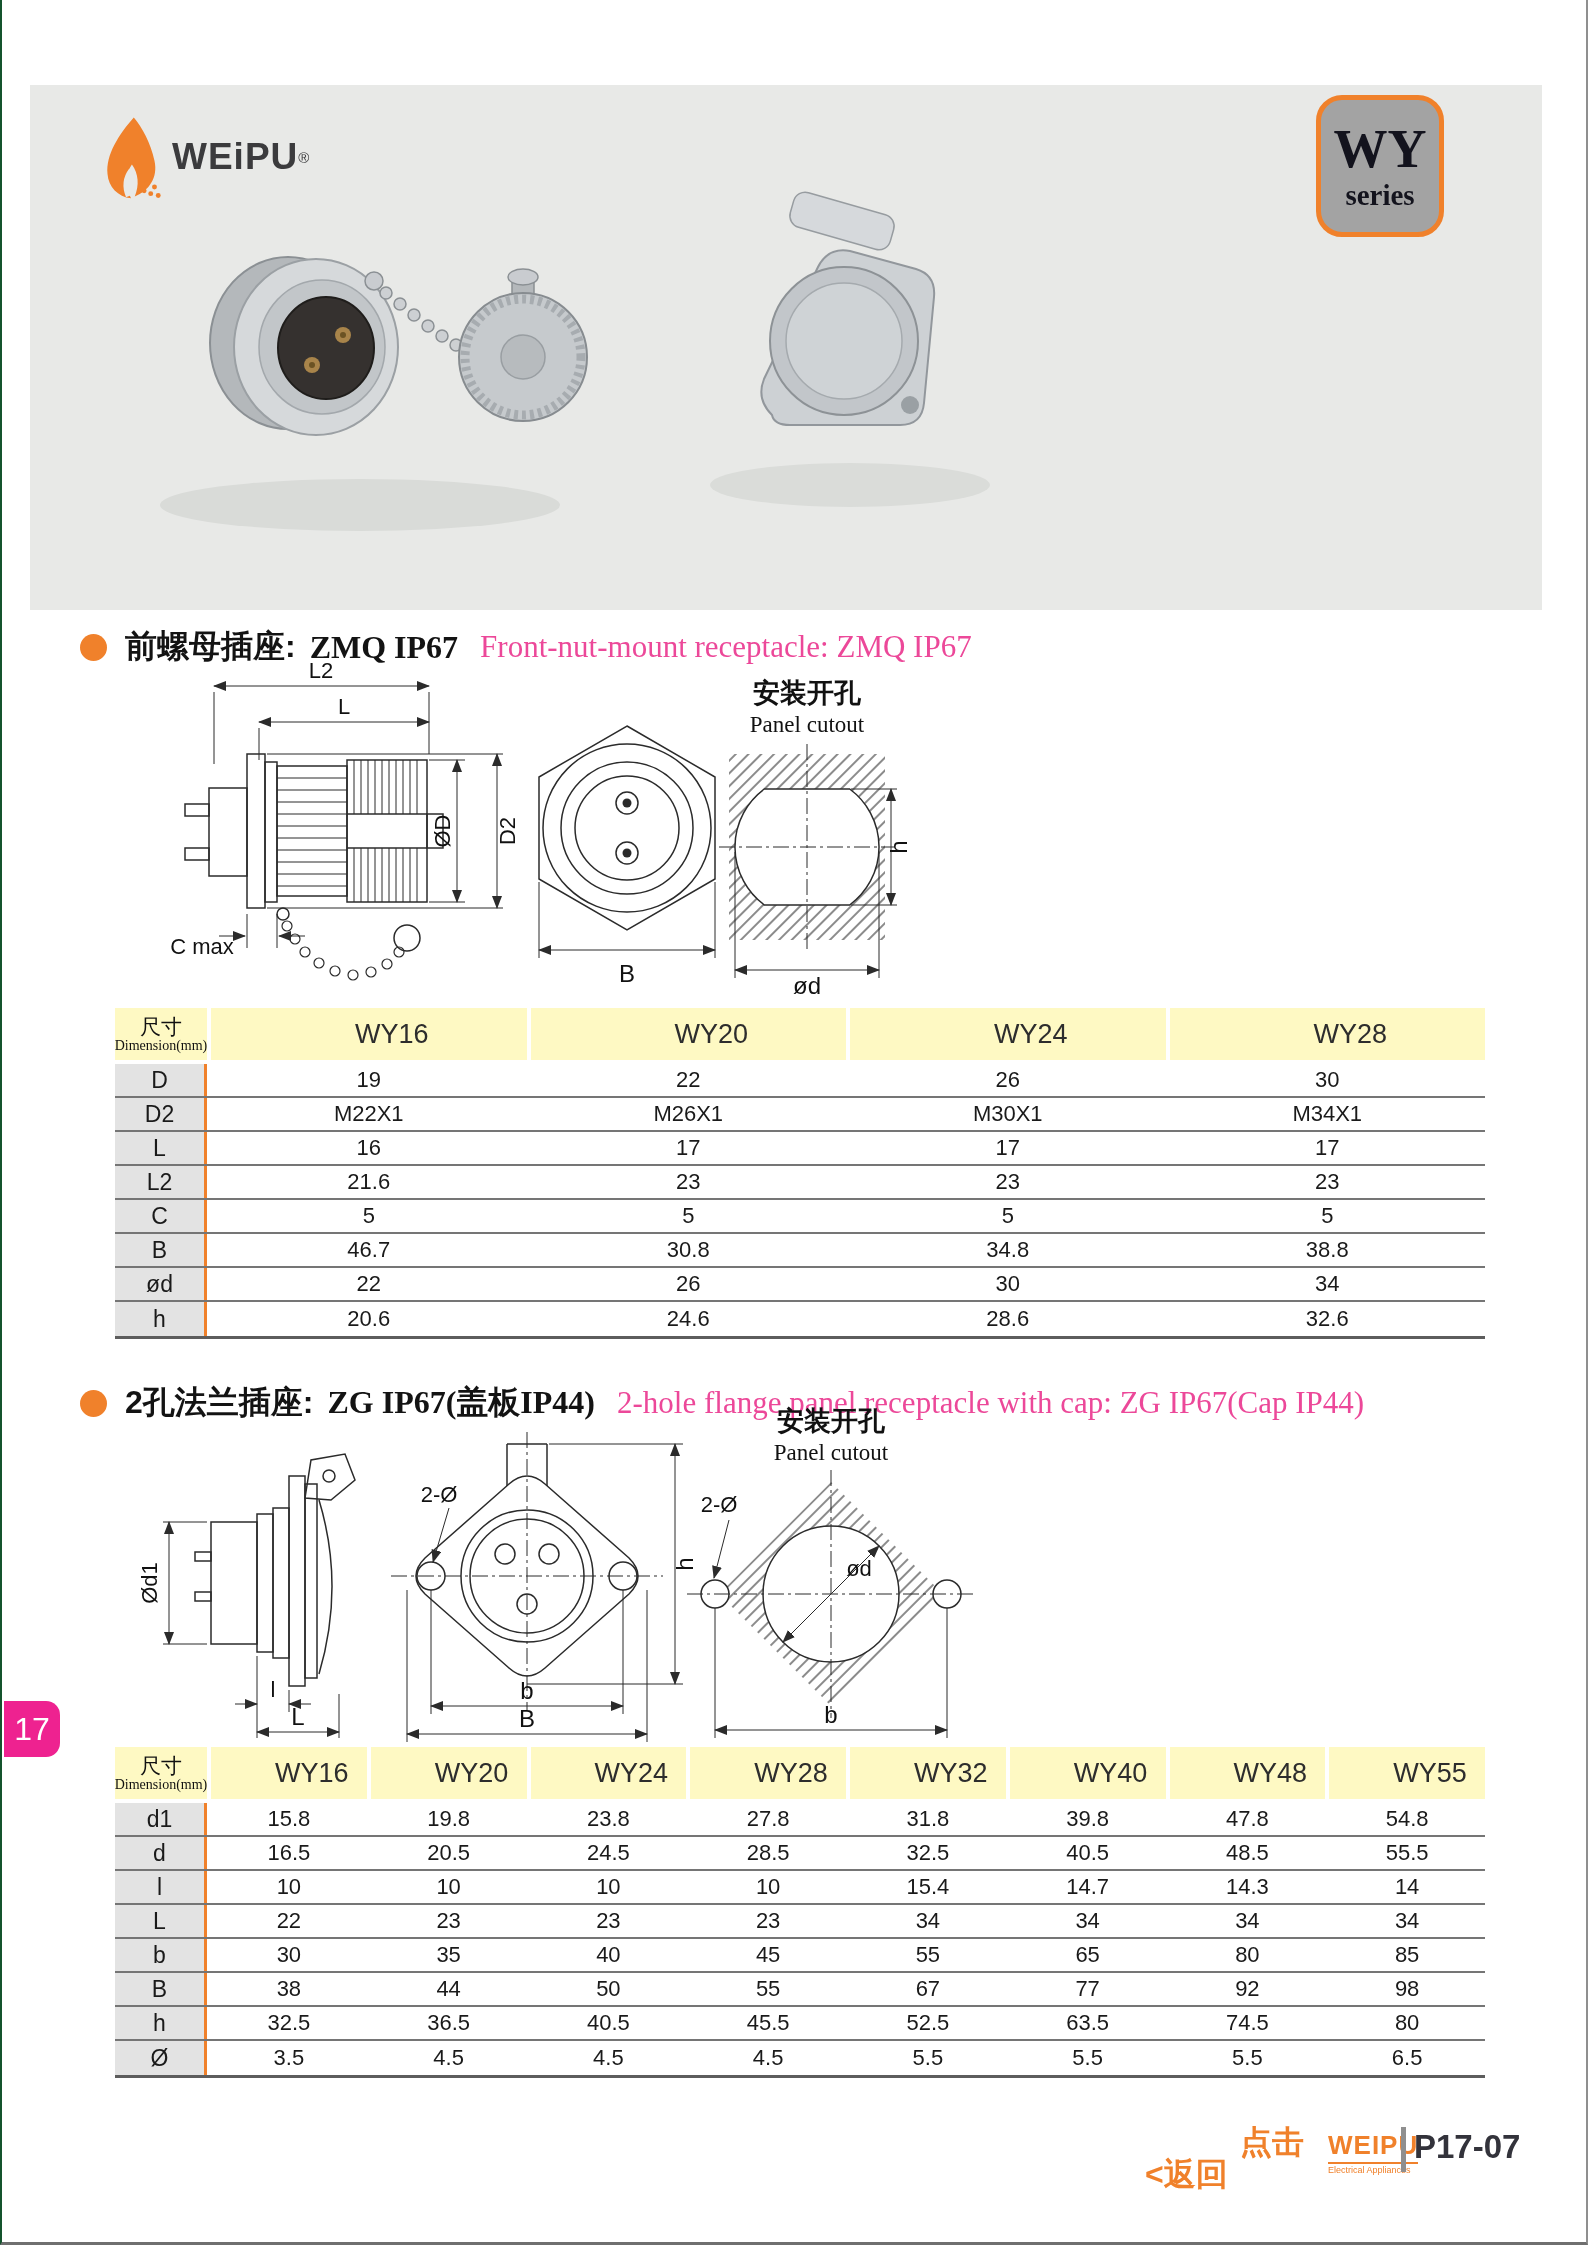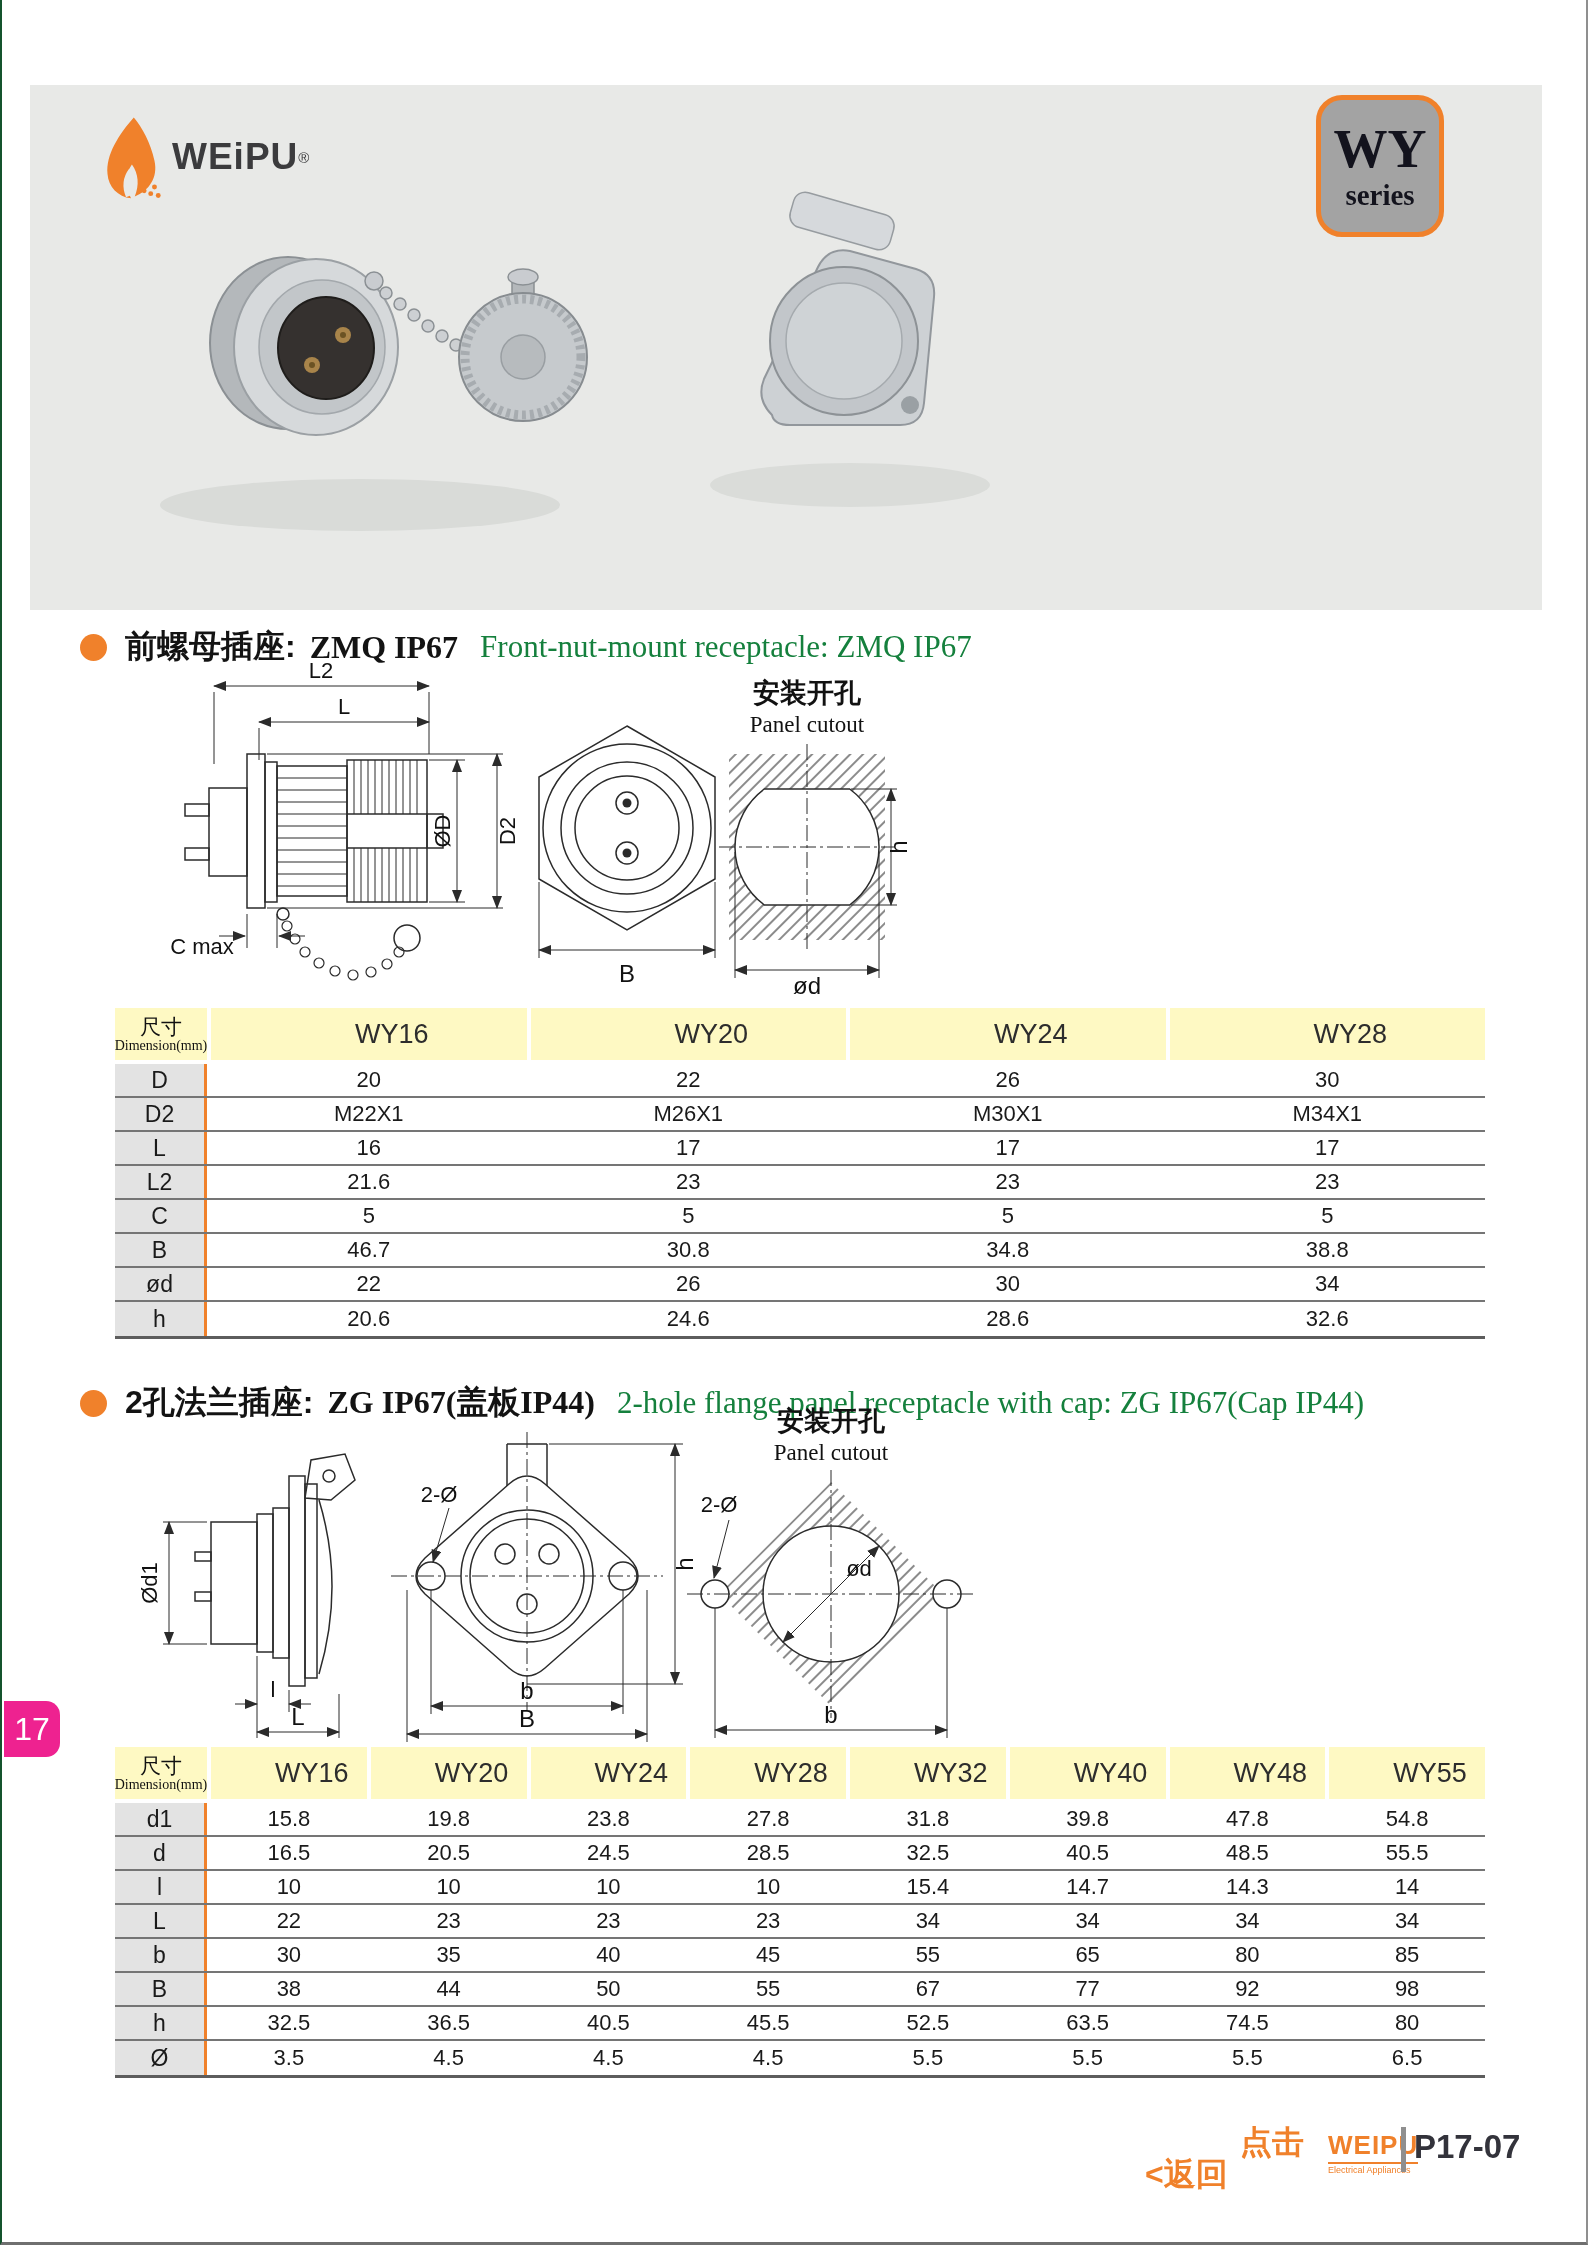--- a/index.html
+++ b/index.html
@@ -31,21 +31,21 @@
     display: flex; flex-direction: column; align-items: center; justify-content: center;
   }
   .badge-title { font-family: "Liberation Serif", serif; font-weight: bold; font-size: 54px; line-height: 1; color: #13131d; }
   .badge-sub { font-family: "Liberation Serif", serif; font-weight: bold; font-size: 29px; line-height: 1; color: #13131d; margin-top: 5px; }
   .photo-svg { position: absolute; left: 0; top: 0; }
   
   .sec-heading { position: absolute; left: 78px; height: 38px; display: flex; align-items: center; }
   .bullet { width: 27px; height: 27px; border-radius: 50%; background: #F0812B; margin-right: 18px; flex: none; }
   .h-zh { font-weight: bold; font-size: 32px; color: #131313; }
   .h-code { font-family: "Liberation Serif", serif; font-weight: bold; font-size: 32px; color: #131313; margin-left: 14px; }
-  .h-en { font-family: "Liberation Serif", serif; font-size: 31px; color: #15803d; margin-left: 22px; }
+  .h-en { font-family: "Liberation Serif", serif; font-size: 31px; color: #ec4899; margin-left: 22px; }
   
   .draw { position: absolute; left: 105px; }
   .tl { stroke: #2b2b2b; stroke-width: 1.5; fill: none; }
   .tlf { stroke: #2b2b2b; stroke-width: 1.5; fill: #ffffff; }
   .dl { stroke: #2b2b2b; stroke-width: 1; fill: none; }
   .cl { stroke: #2b2b2b; stroke-width: 1; fill: none; stroke-dasharray: 16 4 3 4; }
   .dlab { font: 22px "Liberation Sans", sans-serif; fill: #111111; text-anchor: middle; }
   .dlab-b { font: 24px "Liberation Sans", sans-serif; fill: #111111; text-anchor: middle; }
   .cut-zh { font: bold 27px "Liberation Sans", sans-serif; fill: #111111; text-anchor: middle; }
   .cut-en { font: 23px "Liberation Serif", serif; fill: #111111; text-anchor: middle; }
@@ -290,21 +290,21 @@
       <div class="dt-cols">
         
       <div class="hcell hcol">WY16</div><div class="hcell hcol">WY20</div><div class="hcell hcol">WY24</div><div class="hcell hcol">WY28</div></div>
     </div>
     <div class="dt-body">
 
         <div class="dt-row">
           <div class="rlabel">D</div>
           <div class="dt-cells">
             
-          <div class="rcell">20</div><div class="rcell">22</div><div class="rcell">26</div><div class="rcell">30</div></div>
+          <div class="rcell">19</div><div class="rcell">22</div><div class="rcell">26</div><div class="rcell">30</div></div>
         </div>
 
         <div class="dt-row">
           <div class="rlabel">D2</div>
           <div class="dt-cells">
             
           <div class="rcell">M22X1</div><div class="rcell">M26X1</div><div class="rcell">M30X1</div><div class="rcell">M34X1</div></div>
         </div>
 
         <div class="dt-row">

